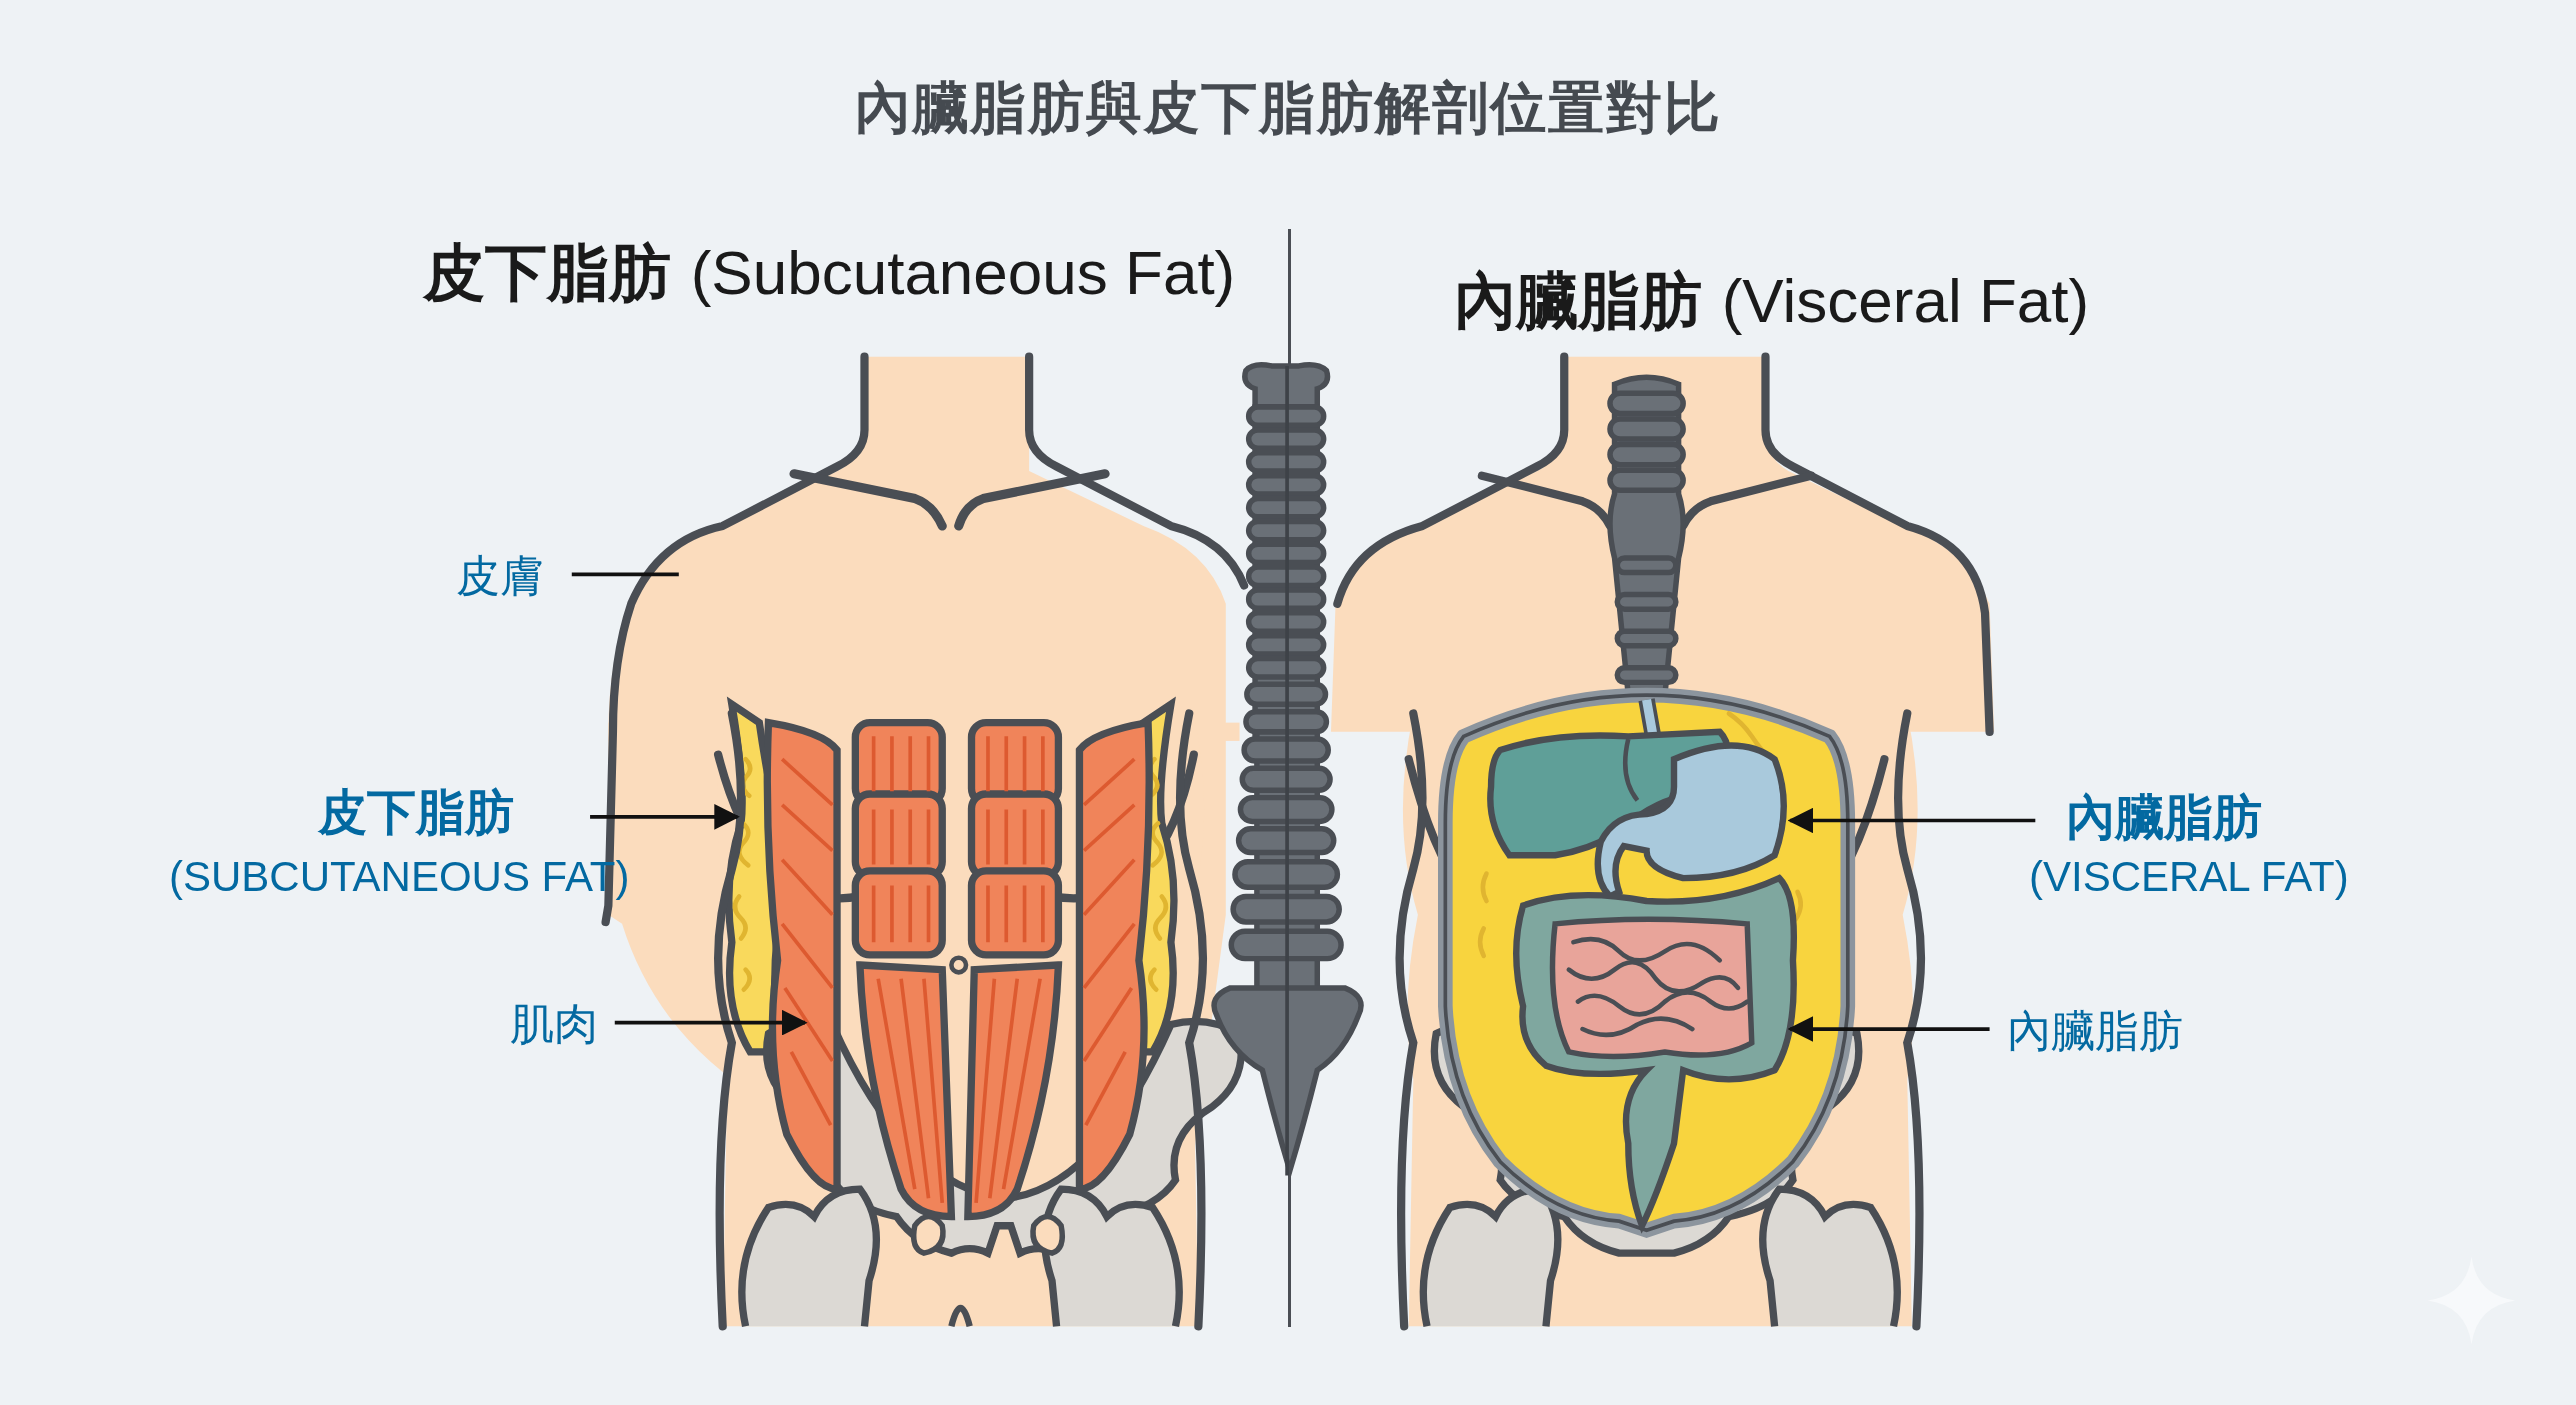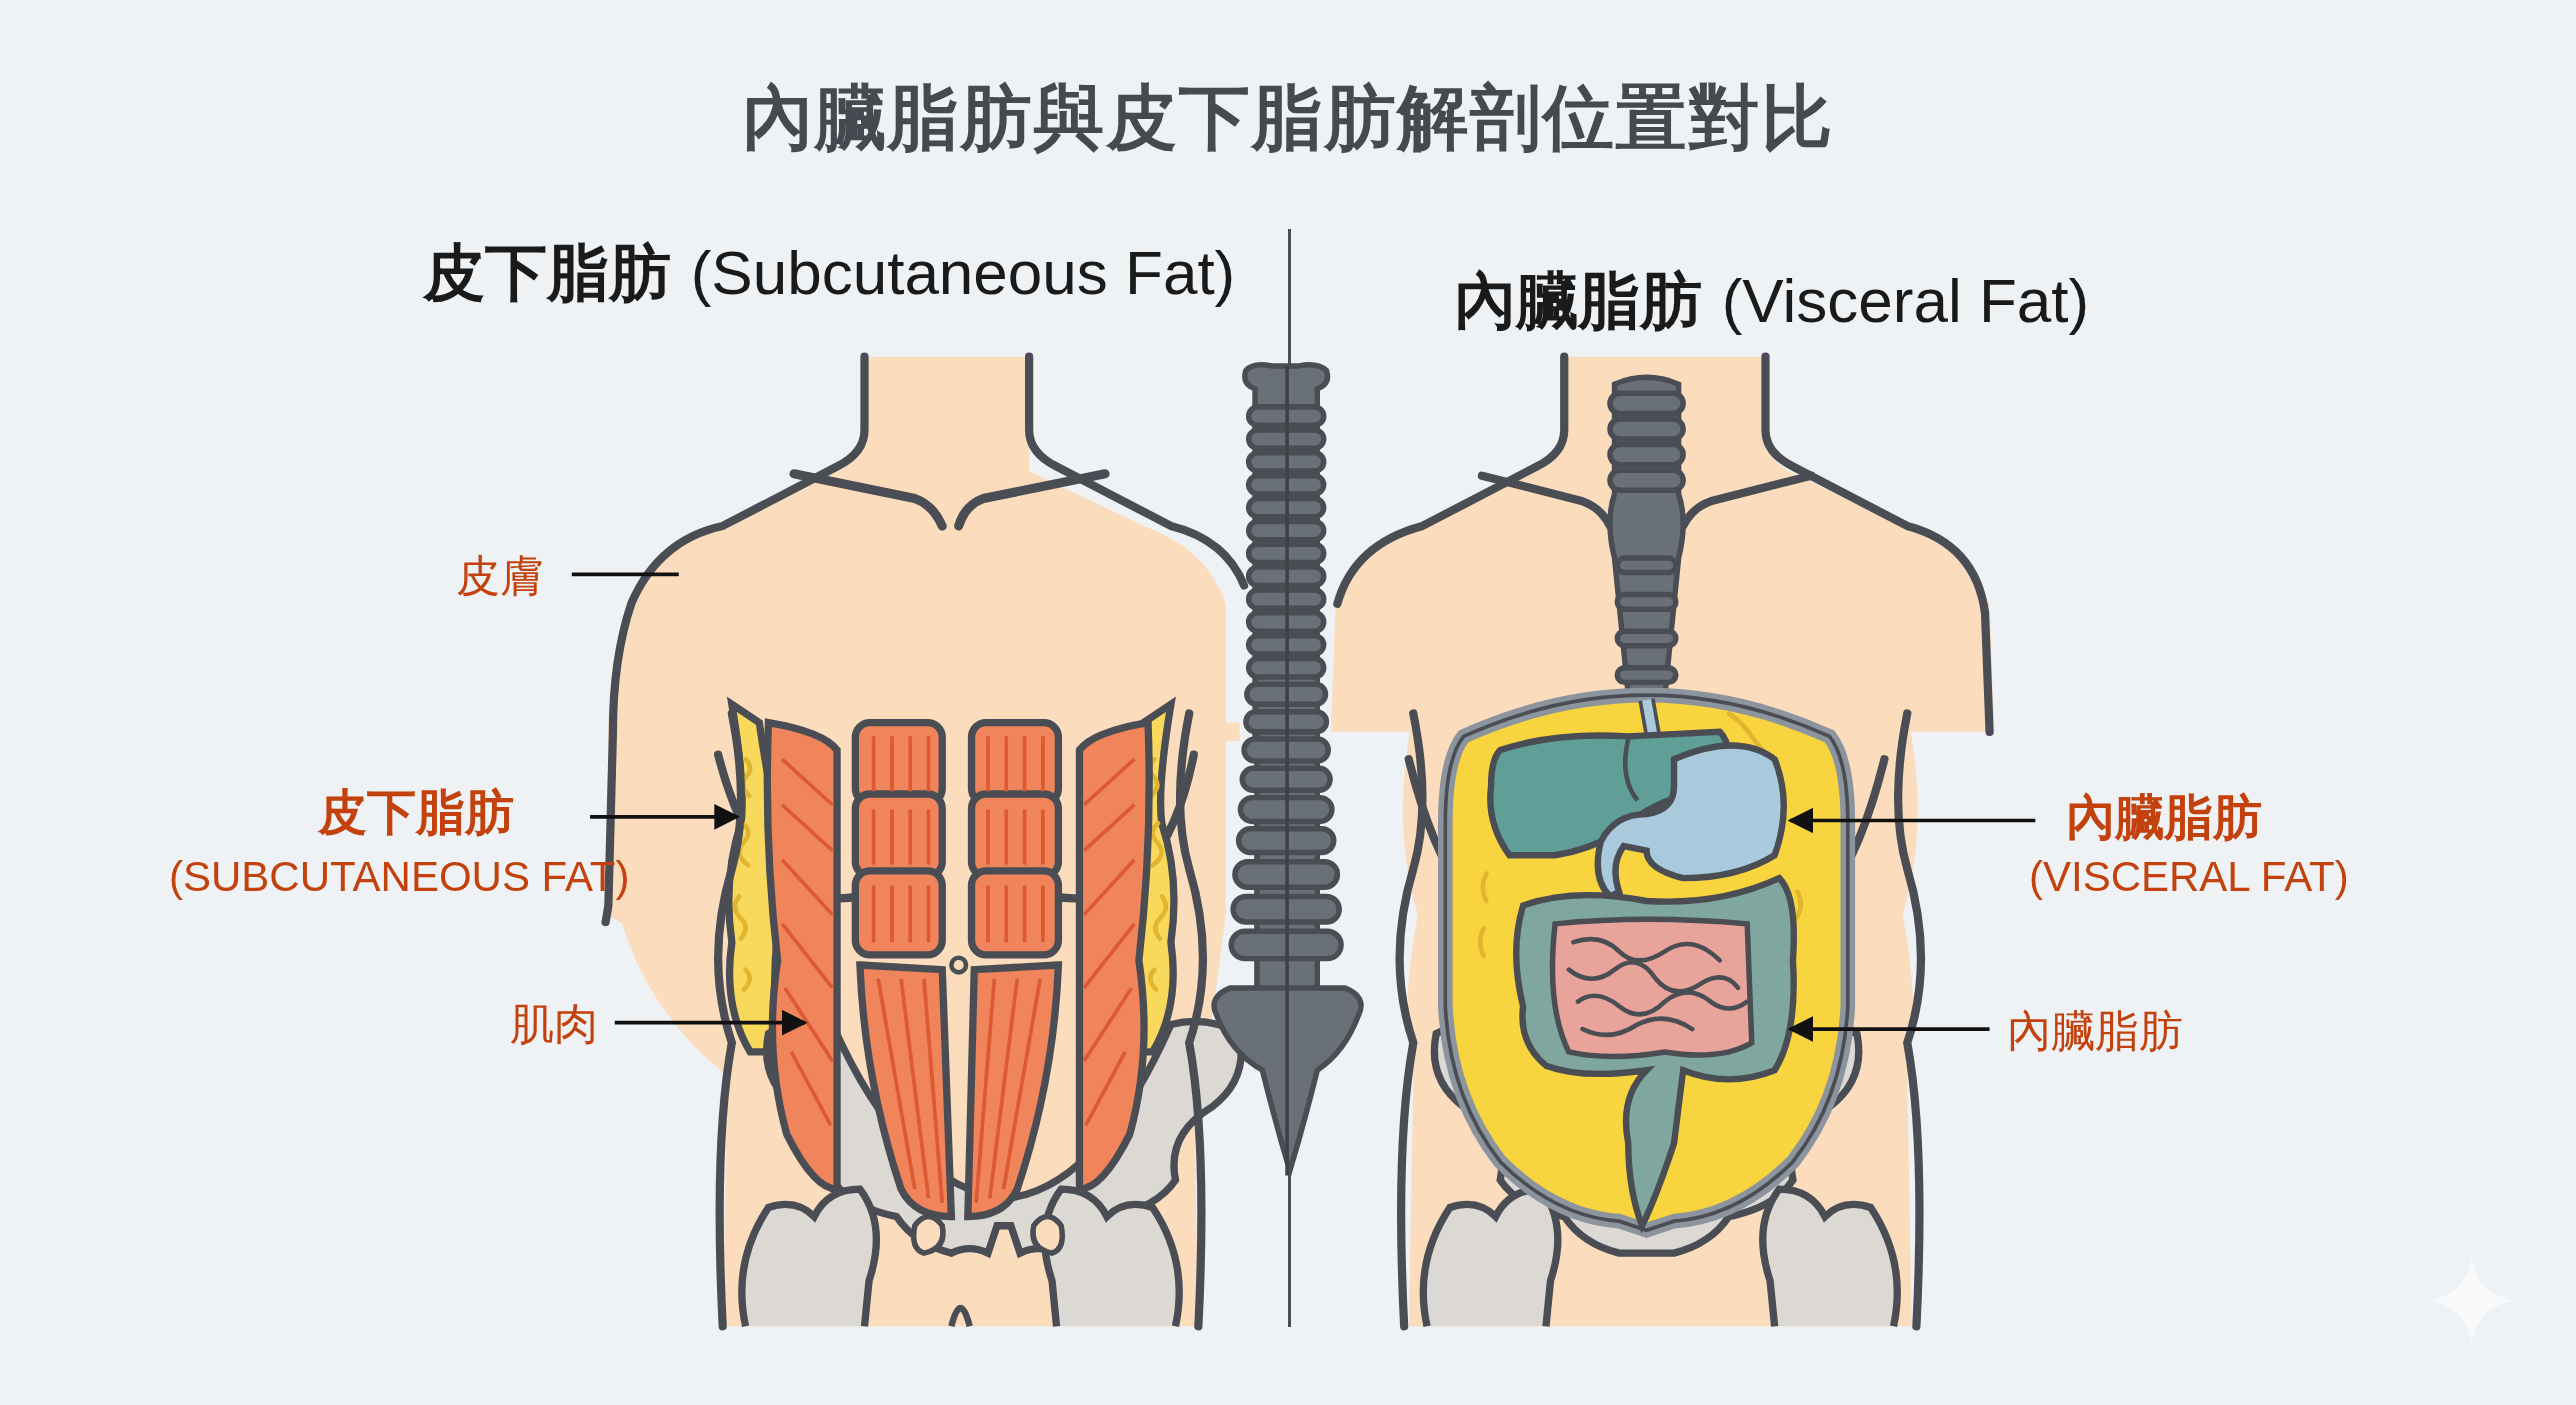--- a/index.html
+++ b/index.html
@@ -4,37 +4,37 @@
 <style>
   html, body { margin: 0; padding: 0; }
   body {
     width: 2576px; height: 1405px; overflow: hidden;
     background: #eef2f5;
     font-family: "DejaVu Sans", "Liberation Sans", sans-serif;
     position: relative; color: #1a1a1a;
   }
   .title {
     position: absolute; left: 0; width: 2576px; top: 71px;
-    text-align: center; font-size: 71px; font-weight: bold;
+    text-align: center; font-size: 56px; font-weight: bold;
     color: #454a50; letter-spacing: 1.8px;
   }
   .panel-head {
     position: absolute; top: 231px; font-size: 62px; color: #1a1a1a;
     white-space: nowrap;
   }
   .panel-head .zh { font-weight: bold; }
   .panel-head .en { font-family: "Liberation Sans", sans-serif; }
   #head-left { left: 423px; }
   #head-right { left: 1454px; margin-top: 28px; }
   .divider {
     position: absolute; left: 1288px; top: 229px; width: 2.7px; height: 1098px;
     background: #4a4e54;
   }
   svg.art { position: absolute; left: 0; top: 0; }
-  .label { position: absolute; font-size: 44px; white-space: nowrap; color: #c2410c; }
+  .label { position: absolute; font-size: 44px; white-space: nowrap; color: #0369a1; }
   .label.bold { font-weight: bold; font-size: 49px; }
   .label.sub { font-family: "Liberation Sans", sans-serif; font-size: 42px; }
   .sparkle { position: absolute; left: 2426px; top: 1255px; width: 91px; height: 91px; }
 </style>
 </head>
 <body>
 
 <div class="title">內臟脂肪與皮下脂肪解剖位置對比</div>
 
 <div class="panel-head" id="head-left">

